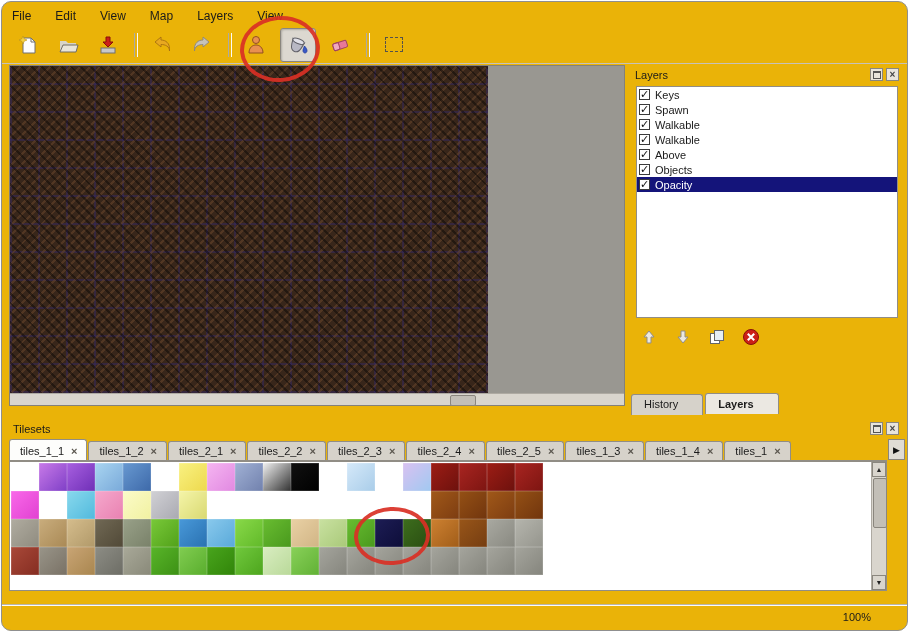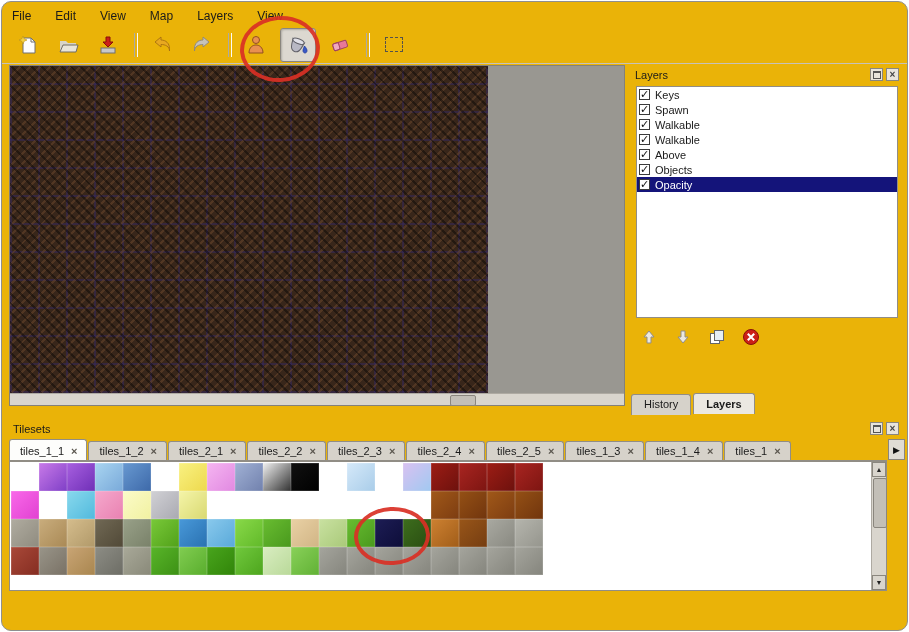--- a/index.html
+++ b/index.html
@@ -38,21 +38,21 @@
   .opacity-label{width:48px;}
   .slider{flex:1;position:relative;height:14px;}
   .slider .track{position:absolute;left:0;right:4px;top:5px;height:5px;background:#15159a;border:1px solid #0b0b66;border-radius:2px;}
   .slider .handle{position:absolute;right:0;top:1px;width:20px;height:12px;border:1px solid #8a867e;background:#d9d5cd;background-image:repeating-linear-gradient(90deg,#b5b1a9 0 2px,#ece8e0 2px 4px);border-radius:2px;}
   .layer-list{margin:3px 7px 0 7px;height:230px;background:#ffffff;border:1px solid #918d85;overflow:hidden;}
   .layer-row{display:flex;align-items:center;height:15px;padding-left:2px;gap:5px;}
   .layer-row.selected{background:#14147a;color:#ffffff;}
   .cb{width:11px;height:11px;border:1px solid #3a3a3a;background:#ffffff;color:#111;font-size:11px;font-weight:bold;line-height:9px;text-align:center;box-sizing:border-box;flex:0 0 auto;}
   .layer-btns{display:flex;align-items:center;gap:14px;padding:6px 0 0 10px;height:26px;}
   .dock-tabs{position:absolute;left:2px;bottom:0;display:flex;}
-  .dock-tab{padding:3px 12px 4px 12px;border:1px solid #918d85;border-bottom:none;background:#d6d2ca;margin-right:2px;font-size:11px;border-radius:3px 3px 0 0;}
+  .dock-tab{padding:3px 24px 4px 12px;border:1px solid #918d85;border-bottom:none;background:#d6d2ca;margin-right:2px;font-size:11px;border-radius:3px 3px 0 0;}
   .dock-tab.active{background:#ebe8e2;font-weight:bold;position:relative;top:-1px;padding-top:4px;}
 
   
   .tilesets-panel{position:absolute;left:7px;top:417px;width:896px;height:186px;}
   .ts-tabs{position:absolute;left:0;top:18px;width:878px;height:24px;display:flex;align-items:flex-end;border-bottom:1px solid #918d85;box-sizing:border-box;overflow:hidden;}
   .ts-tab{display:flex;align-items:center;gap:7px;padding:3px 9px 3px 10px;background:#d6d2ca;border:1px solid #918d85;border-bottom:none;margin-right:1px;border-radius:3px 3px 0 0;white-space:nowrap;}
   .ts-tab.active{background:#fdfdfb;font-weight:normal;padding-top:5px;margin-bottom:-1px;border-bottom:1px solid #fdfdfb;}
   .ts-close{color:#5a564e;font-weight:bold;font-size:11px;line-height:1;}
   .ts-scroll-right{position:absolute;right:0;top:20px;width:17px;height:21px;border:1px solid #8a867e;background:#e0dcd4;display:flex;align-items:center;justify-content:center;font-size:9px;color:#111;box-sizing:border-box;}
   .palette-wrap{position:absolute;left:0;top:42px;width:878px;height:130px;background:#ffffff;border:1px solid #918d85;box-sizing:border-box;}
@@ -350,17 +350,20 @@
           <div class="tile" style="background: linear-gradient(135deg, rgb(165, 165, 157), rgb(133, 133, 125));"></div>
         </div>
       <div class="v-scroll">
         <div class="v-arrow up">▲</div>
         <div class="v-thumb"></div>
         <div class="v-arrow down">▼</div>
       </div>
     </div>
   </div>
 
+  <div class="statusbar">
+    <span class="zoom-text">100%</span>
+  </div>
 
   <div class="annot annot-tool"></div>
   <div class="annot annot-tile"></div>
 
 </div>
 
 </body></html>

